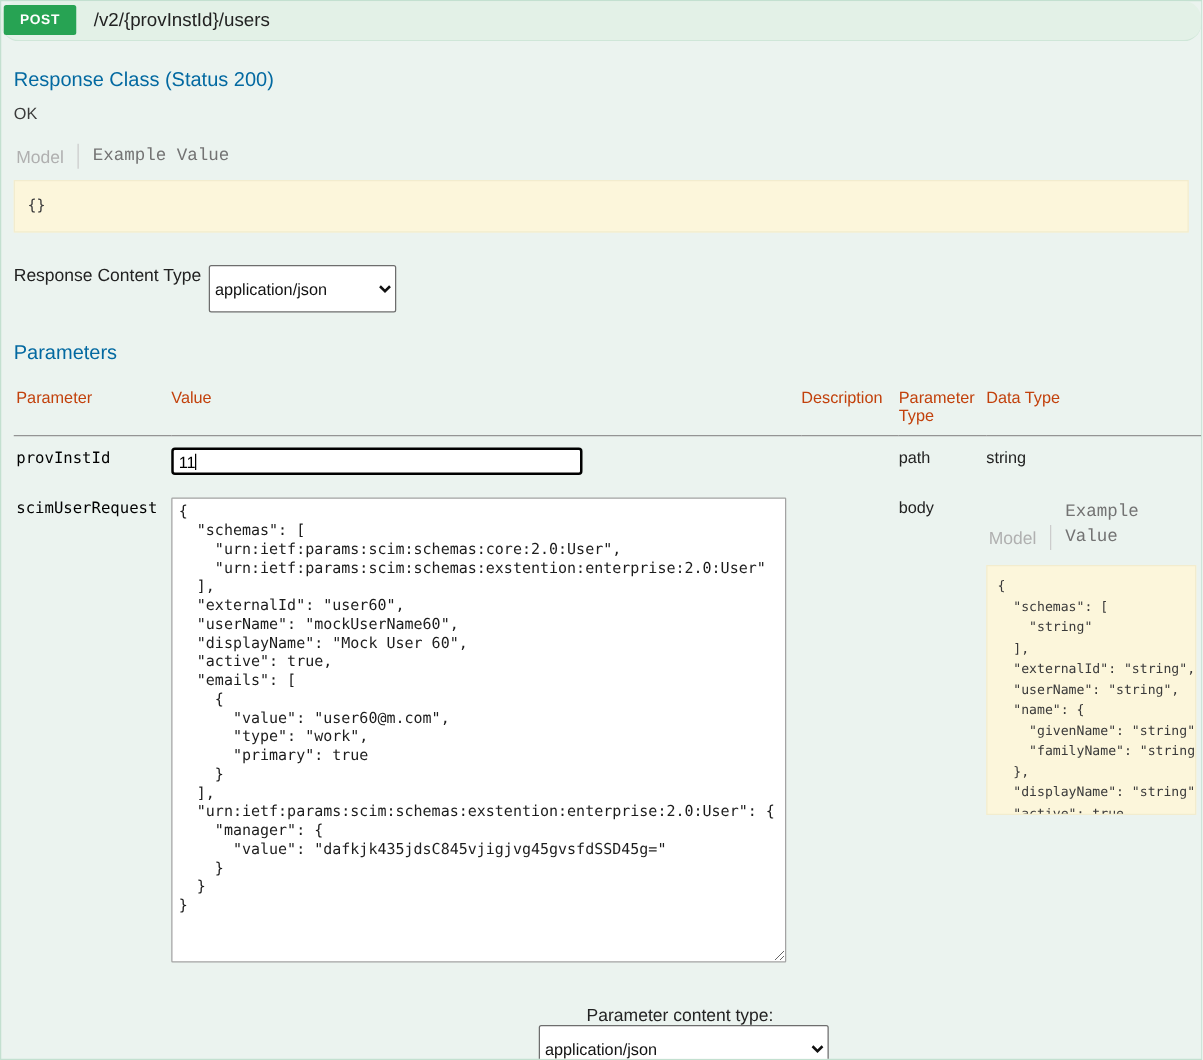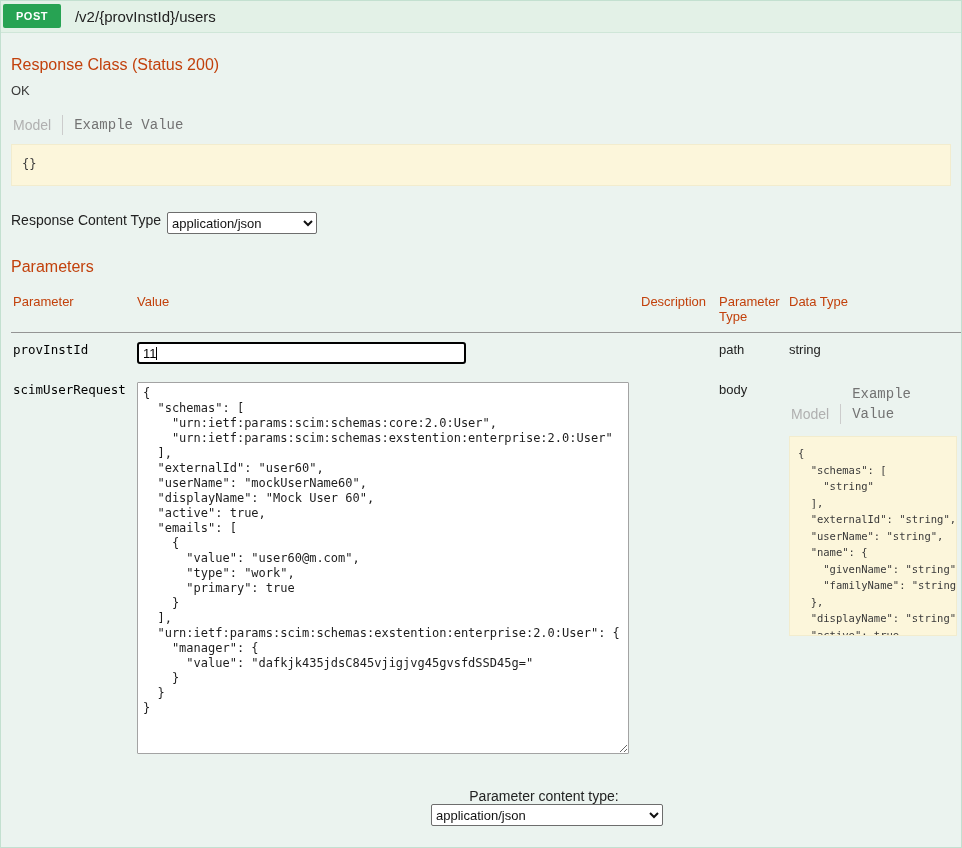--- a/index.html
+++ b/index.html
@@ -12,36 +12,36 @@
     border: 1px solid #c3e0d0;
     overflow: hidden;
     position: relative;
   }
 
   
   .op-header {
     height: 32px;
     background: #e3f1e7;
     border-bottom: 1px solid #cfe6d8;
-    display: flex; align-items: center;
+    display: flex; align-items: center; border-radius: 14px;
   }
   .method-badge {
     background: #27a353; color: #fff;
     font-size: 11px; font-weight: bold; letter-spacing: 0.5px;
     padding: 6px 13px; margin-left: 2px; margin-top: -2px;
     border-radius: 2px;
   }
   .op-path {
     margin-left: 14px; font-size: 15px; color: #222;
   }
 
   .content { padding: 0 10px; }
 
   h2.section-title {
-    font-size: 16px; font-weight: 400; color: #c2410c;
+    font-size: 16px; font-weight: 400; color: #0369a1;
   }
   .rc-title { margin-top: 23px; }
   .ok-text { margin-top: 9px; font-size: 13px; color: #3b3b3b; }
 
   
   .tabs { display: flex; align-items: flex-end; }
   .tabs .tab { font-size: 14px; line-height: 20px; cursor: pointer; }
   .tabs .tab.inactive { color: #b0b0b0; padding: 0 11px 0 2px; border-right: 1px solid #ccc; }
   .tabs .tab.active { color: #737373; padding: 0 11px; font-family: Liberation Mono, monospace; }
   .tabs-top { margin-top: 17px; }
@@ -67,21 +67,21 @@
     padding: 8px 2px 8px 8px;
     font-size: 10.5px; line-height: 16.5px;
   }
 
   
   .ct-row { margin-top: 26px; display: flex; align-items: flex-start; }
   .ct-row label { font-size: 14px; color: #222; }
   select {
     font-family: "Liberation Sans", sans-serif;
     font-size: 13px; color: #111;
-    height: 22px;
+    height: 38px;
     background: #fff;
     border: 1px solid #6d6d6d;
     border-radius: 2px;
     margin-left: 6px;
   }
   .rct-select { width: 150px; }
   .pct-select { width: 232px; }
 
   
   .params-title { margin-top: 24px; }

